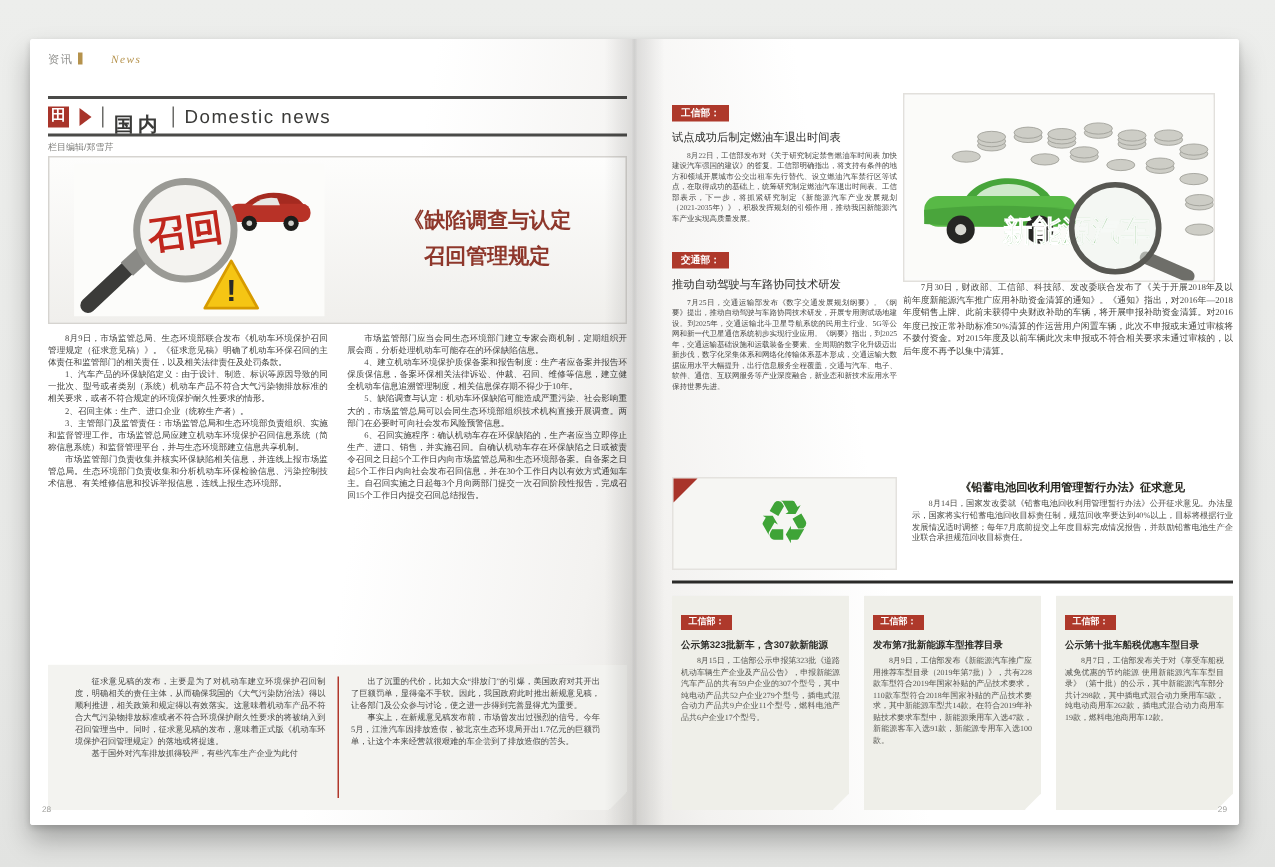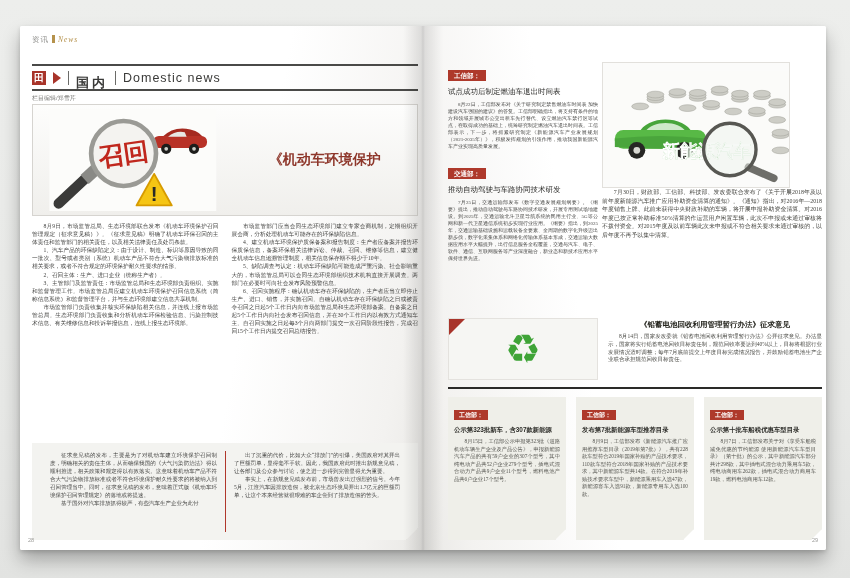--- a/index.html
+++ b/index.html
@@ -14,21 +14,21 @@
           box-shadow:0 10px 18px rgba(0,0,0,.28), 0 2px 4px rgba(0,0,0,.15); }
   .page { position:absolute; top:0; height:100%; width:403px; }
   .page.left  { left:0;   background:linear-gradient(100deg,#ffffff 55%,#f3f2f0 88%,#e9e8e5 100%); border-radius:2px 0 0 2px; }
   .page.right { left:403px; background:linear-gradient(260deg,#ffffff 60%,#f3f2f0 90%,#e9e8e5 100%); border-radius:0 2px 2px 0; }
   .spine { position:absolute; left:383px; top:0; width:40px; height:100%;
            background:linear-gradient(90deg,rgba(0,0,0,0) 0%,rgba(0,0,0,.10) 45%,rgba(0,0,0,.16) 50%,rgba(0,0,0,.10) 55%,rgba(0,0,0,0) 100%); }
 
   
   .masthead { position:absolute; left:12px; top:9px; font-size:7.5px; color:#8d8d8a; letter-spacing:1px; }
   .masthead .bar { display:inline-block; width:3px; height:8px; background:#b5924c; margin:0 3px; vertical-align:-1px; }
-  .masthead .en { font-family:"Liberation Serif",serif; font-style:italic; color:#b5924c; }
+  .masthead .en { font-family:"Liberation Serif",serif; font-style:italic; color:#b5924c;margin-left:16px; }
 
   .rule { position:absolute; left:12px; width:386px; height:1.5px; background:#4a4a48; }
   .section-row { position:absolute; left:12px; top:41px; width:386px; height:22px; display:flex; align-items:center; gap:7px; }
   .stamp { width:14px; height:14px; background:#a8342a; color:#fff; font-size:10px; line-height:14px; text-align:center; font-weight:bold; }
   .stamp-arrow { width:0; height:0; border-left:8px solid #a8342a; border-top:6px solid transparent; border-bottom:6px solid transparent; }
   .vbar { width:1px; height:14px; background:#6b6b68; }
   .section-cn { font-size:13px; font-weight:bold; color:#3a3a38; letter-spacing:3px;margin-top:10px; }
   .section-en { font-size:12.5px; color:#3a3a38; letter-spacing:1px; }
   .editor { position:absolute; left:12px; top:68px; font-size:6px; color:#7d7d7a; }
 
@@ -65,21 +65,21 @@
   .rp { position:absolute; }
   .tag { display:inline-block; background:#ae392b; color:#fff; font-weight:bold;
          font-size:6.5px; line-height:11px; padding:0 6px; }
   .brief-col { left:428px; top:38px; width:150px; height:252px; overflow:hidden; }
   .brief { margin-bottom:12px; }
   .brief-title { font-size:7.5px; font-weight:normal; color:#2c2c2a; margin:5px 0 4px; }
   .brief-body { font-family:"Liberation Serif",serif; font-size:5px; line-height:1.4;
                 color:#4a4a48; text-align:justify; text-indent:2em; }
 
   .feature-col { left:582px; top:36px; width:220px; height:256px; overflow:hidden; }
-  .feature-img { width:188px; height:126px; border:1px solid #e2e0dc; background:#fbfbfa; }
+  .feature-img { width:208px; height:126px; border:1px solid #e2e0dc; background:#fbfbfa; }
   .feature-img svg { width:100%; height:100%; }
   .feature-title { font-size:10.5px; font-weight:bold; color:#1f1f1e; margin:8px 0 5px; letter-spacing:.2px; }
   .feature-body { font-family:"Liberation Serif",serif; font-size:5.9px; line-height:1.45;
                   color:#44443f; text-align:justify; text-indent:2em; }
 
   .battery-band { left:428px; top:292px; width:374px; height:62px; display:flex; gap:10px; }
   .battery-img { position:relative; width:150px; height:62px; background:#f6f6f3;
                  border:1px solid #e4e2de; display:flex; align-items:center; justify-content:center; }
   .battery-img .fold { position:absolute; left:0; top:0; width:0; height:0;
                  border-top:16px solid #a8342a; border-right:16px solid transparent; }
@@ -145,21 +145,22 @@
               <text x="80" y="58" text-anchor="middle" font-size="27" font-weight="bold" fill="#c0271d" transform="rotate(-8 80 48)" font-family="Liberation Sans, sans-serif">召回</text>
             </g>
 
             <g>
               <path d="M113,70 L132,104 L94,104 Z" fill="#f5c514" stroke="#d79b00" stroke-width="2" stroke-linejoin="round"></path>
               <text x="113" y="99" text-anchor="middle" font-size="22" font-weight="bold" fill="#2a2a28" font-family="Liberation Sans, sans-serif">!</text>
             </g>
           </svg>
         </div>
         <div class="hero-title">
-          <div>《机动车环境保护</div>
+          <div>《缺陷调查与认定</div>
+          <div>召回管理规定</div>
         </div>
       </div>
 
       <div class="body-cols">
           <p>8月9日，市场监管总局、生态环境部联合发布《机动车环境保护召回管理规定（征求意见稿）》。《征求意见稿》明确了机动车环保召回的主体责任和监管部门的相关责任，以及相关法律责任及处罚条款。</p>
           <p>1、汽车产品的环保缺陷定义：由于设计、制造、标识等原因导致的同一批次、型号或者类别（系统）机动车产品不符合大气污染物排放标准的相关要求，或者不符合规定的环境保护耐久性要求的情形。</p>
           <p>2、召回主体：生产、进口企业（统称生产者）。</p>
           <p>3、主管部门及监管责任：市场监管总局和生态环境部负责组织、实施和监督管理工作。市场监管总局应建立机动车环境保护召回信息系统（简称信息系统）和监督管理平台，并与生态环境部建立信息共享机制。</p>
           <p>市场监管部门负责收集并核实环保缺陷相关信息，并连线上报市场监管总局。生态环境部门负责收集和分析机动车环保检验信息、污染控制技术信息、有关维修信息和投诉举报信息，连线上报生态环境部。</p>
           <p>市场监管部门应当会同生态环境部门建立专家会商机制，定期组织开展会商，分析处理机动车可能存在的环保缺陷信息。</p>

